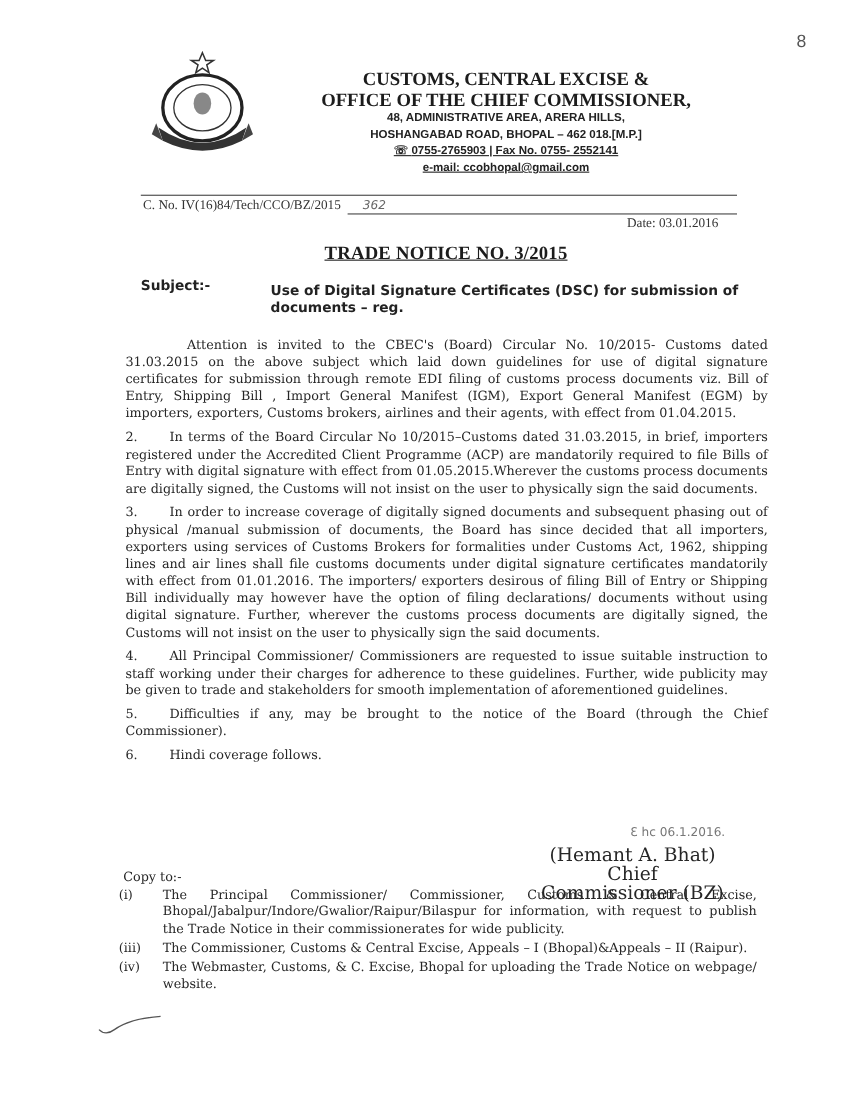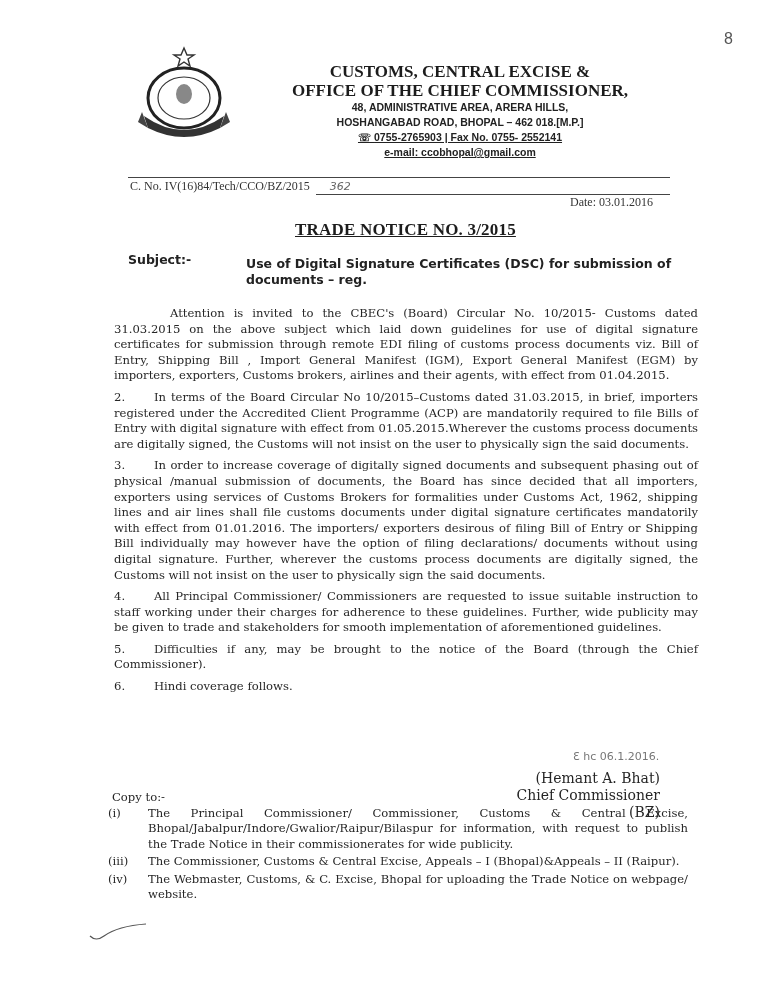--- a/index.html
+++ b/index.html
@@ -19,21 +19,21 @@
   .ref-hand { font-family: "DejaVu Sans", sans-serif; font-style: italic; font-size: 11px; color: #666; margin-left: 20px; }
   .date { position: absolute; left: 570px; top: 195px; font-family: "Liberation Serif", serif; font-size: 12px; color: #333; }
   .trade-title { position: absolute; left: 295px; top: 220px; font-family: "Liberation Serif", serif; font-weight: bold; font-size: 17px; text-decoration: underline; color: #1c1c1c; letter-spacing: 0.2px; }
   .subject-label { position: absolute; left: 128px; top: 252px; font-family: "DejaVu Sans", sans-serif; font-weight: bold; font-size: 12.5px; }
   .subject-text { position: absolute; left: 246px; top: 256px; width: 470px; font-family: "DejaVu Sans", sans-serif; font-weight: bold; font-size: 12.5px; line-height: 16px; }
   .body-text { position: absolute; left: 114px; width: 584px; font-family: "DejaVu Serif", serif; font-size: 11.6px; line-height: 15.6px; color: #262626; text-align: justify; }
   .para { margin: 0 0 6px 0; }
   .para .num { display: inline-block; width: 40px; }
   .para.first { text-indent: 56px; }
   .sign-mark { position: absolute; left: 540px; top: 750px; font-family: "DejaVu Sans", sans-serif; font-size: 11px; color: #777; margin-left: 33px; }
-  .signatory { position: absolute; left: 490px; top: 770px; text-align: right; font-family: "DejaVu Serif", serif; font-size: 14px; line-height: 17px; color: #262626; width: 170px; }
+  .signatory { position: absolute; left: 490px; top: 770px; text-align: center; font-family: "DejaVu Serif", serif; font-size: 17px; line-height: 17px; color: #262626; width: 170px; }
   .copy-to { position: absolute; left: 112px; top: 790px; font-family: "DejaVu Serif", serif; font-size: 11.6px; color: #262626; }
   .copy-list { position: absolute; left: 108px; top: 806px; width: 580px; font-family: "DejaVu Serif", serif; font-size: 11.6px; line-height: 15.4px; color: #262626; }
   .copy-item { display: flex; margin-bottom: 2px; }
   .copy-item .roman { width: 40px; flex: none; }
   .copy-item .ctext { flex: 1; text-align: justify; }
   .tick-mark { position: absolute; left: 88px; top: 922px; width: 60px; height: 20px; }
 </style>
 </head>
 <body>
 

